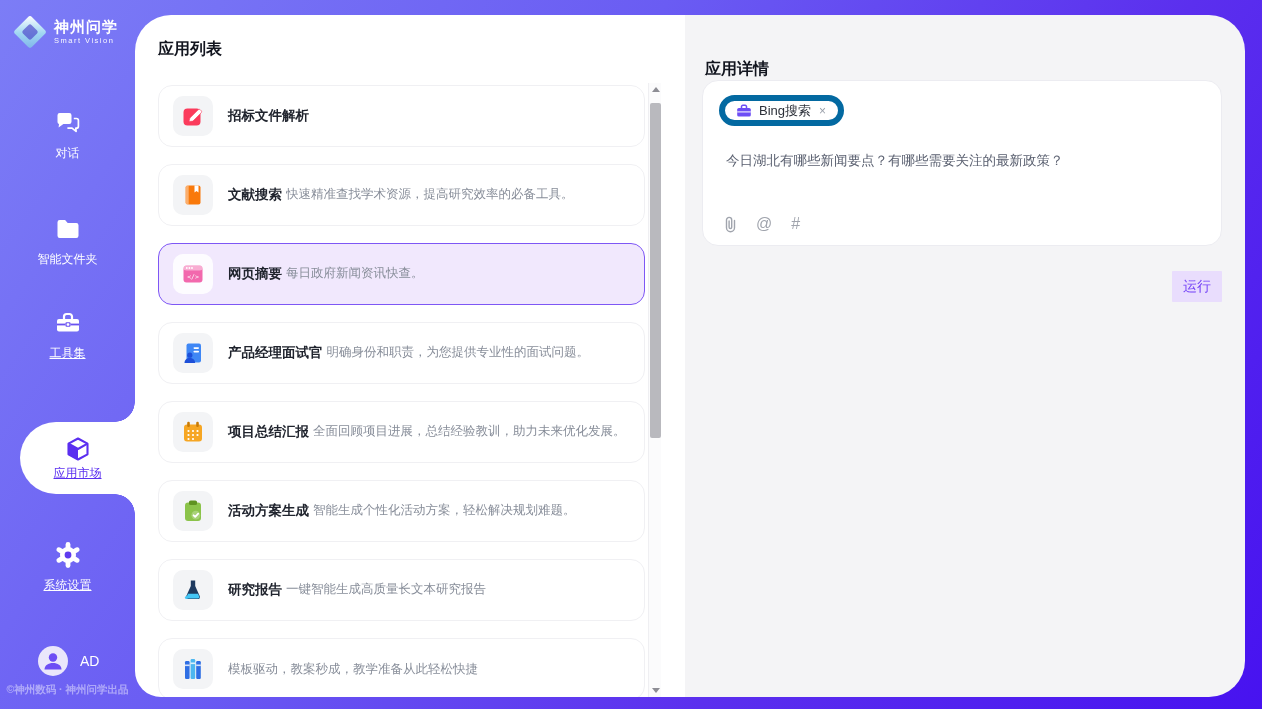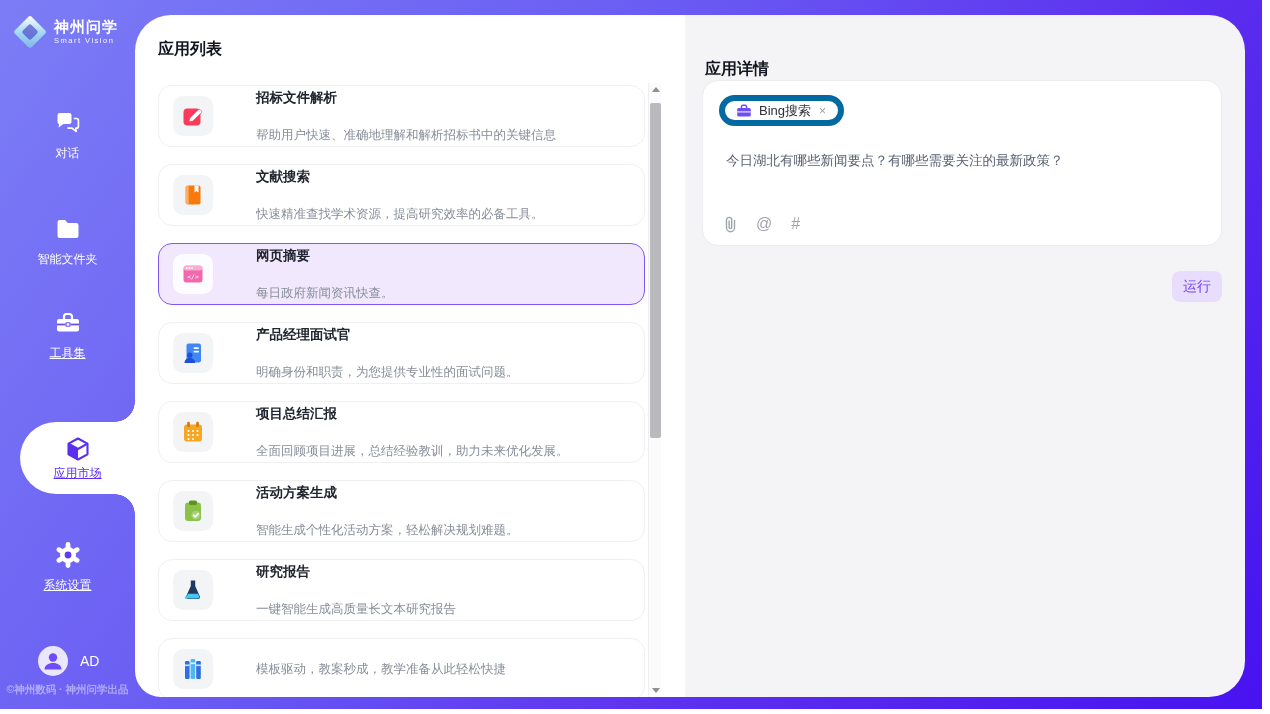--- a/index.html
+++ b/index.html
@@ -51,21 +51,21 @@
 
   .cards { position:absolute; left:23px; top:70px; width:487px; height:612px; }
   .app-card { position:absolute; left:0; width:487px; height:62px; background:#fff;
     border:1px solid #f0f0f3; border-radius:14px; display:flex; align-items:center;
     padding:0 14px; gap:15px; cursor:pointer; }
   .app-card.selected { background:#f1e8fd; border:1px solid #7e57f5; }
   .app-ico { width:40px; height:40px; border-radius:10px; background:#f3f4f6; flex:0 0 auto;
     display:flex; align-items:center; justify-content:center; }
   .app-card.selected .app-ico { background:#fdfcff; }
   .app-ico svg { display:block; }
-  .app-texts { display:flex; flex-direction:column; gap:20px; min-width:0;margin-left:28px; }
+  .app-texts { display:flex; gap:4px; min-width:0; }
   .app-name { font-size:13.5px; font-weight:bold; color:#20242e; white-space:nowrap; }
   .app-desc { font-size:12.5px; color:#878d99; white-space:nowrap; overflow:hidden; }
 
   
   .scrollbar { position:absolute; left:513px; top:68px; width:13px; height:614px;
     background:#fbfbfc; border-left:1px solid #efeff2; }
   .sb-btn { position:absolute; left:0; width:13px; height:13px; display:flex;
     align-items:center; justify-content:center; cursor:pointer; }
   .sb-up { top:0; } .sb-down { bottom:0; }
   .tri-up { width:0; height:0; border-left:4px solid transparent; border-right:4px solid transparent;
@@ -84,21 +84,21 @@
   .tool-chip { position:absolute; left:16px; top:14px; height:31px; display:inline-flex;
     align-items:center; gap:7px; padding:0 11px; background:#fff; border:6px solid #0369a1;
     border-radius:16px; cursor:pointer; }
   .chip-label { font-size:13px; color:#2b2f38; }
   .chip-close { font-size:12px; color:#9aa0aa; cursor:pointer; padding:0 1px; }
   .query-text { position:absolute; left:23px; top:70px; width:470px; font-size:13.5px;
     color:#5a6070; line-height:1.5; cursor:text; }
   .input-tools { position:absolute; left:21px; top:134px; display:flex; align-items:center; gap:19px; }
   .tool-ic { color:#a0a4ad; font-size:15px; cursor:pointer; display:flex; align-items:center; }
   .run-btn { position:absolute; right:23px; top:256px; width:50px; height:31px;
-    background:#e9ddfd; border:none; border-radius:8px; color:#7443f7; font-size:14px;
+    background:#e9ddfd; border:none; border-radius:1px; color:#7443f7; font-size:14px;
     cursor:pointer; font-family:inherit; }
 
   
   .sliver-r { position:absolute; right:0; top:0; width:8px; height:714px; background:#fff; }
   .sliver-b { position:absolute; left:0; bottom:0; width:1270px; height:5px; background:#fff; }
 </style>
 </head>
 <body>
 
 <div id="stage">
@@ -192,21 +192,20 @@
     <div class="cards" id="cards-root">
         <div class="app-card" style="top: 0px;">
     <span class="app-ico">
             <svg width="24" height="24" viewBox="0 0 24 24">
               <rect x="2.5" y="4.5" width="17" height="17" rx="4" fill="#fb3b5c"></rect>
               <path d="M8 17.5l.9-3.4 8.3-8.3a1.5 1.5 0 012.1 0l.9.9a1.5 1.5 0 010 2.1l-8.3 8.3z" fill="#fff" stroke="#fb3b5c" stroke-width=".6"></path>
             </svg>
           </span>
     <span class="app-texts">
       <span class="app-name">招标文件解析</span>
-      <span class="app-desc">帮助用户快速、准确地理解和解析招标书中的关键信息</span>
     </span>
   </div>
         <div class="app-card" style="top: 79px;">
     <span class="app-ico">
             <svg width="24" height="24" viewBox="0 0 24 24">
               <rect x="4.5" y="2.5" width="15" height="19" rx="2" fill="#f9790b"></rect>
               <rect x="4.5" y="2.5" width="3.2" height="19" fill="#ffffff" opacity=".4"></rect>
               <path d="M13.5 2.5h4v7l-2-1.6-2 1.6z" fill="#fff"></path>
             </svg>
           </span>

